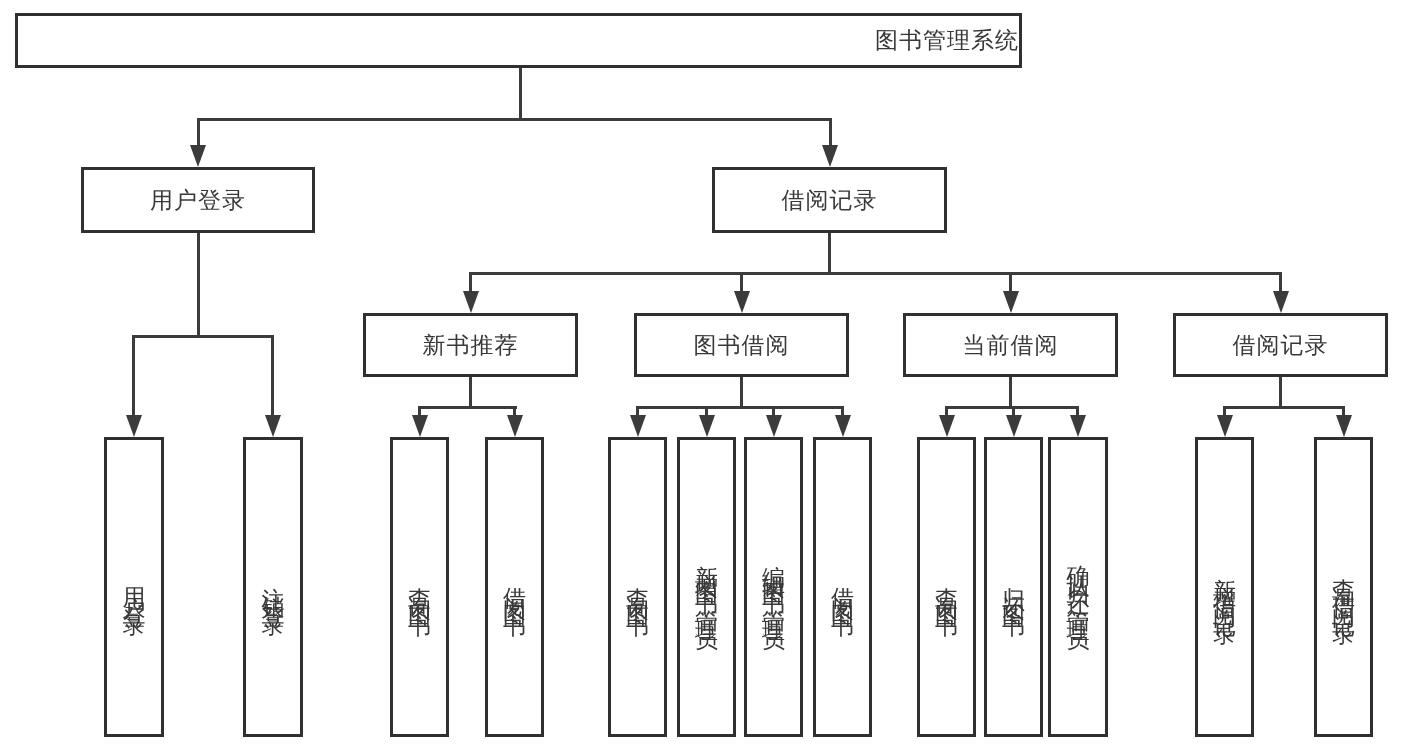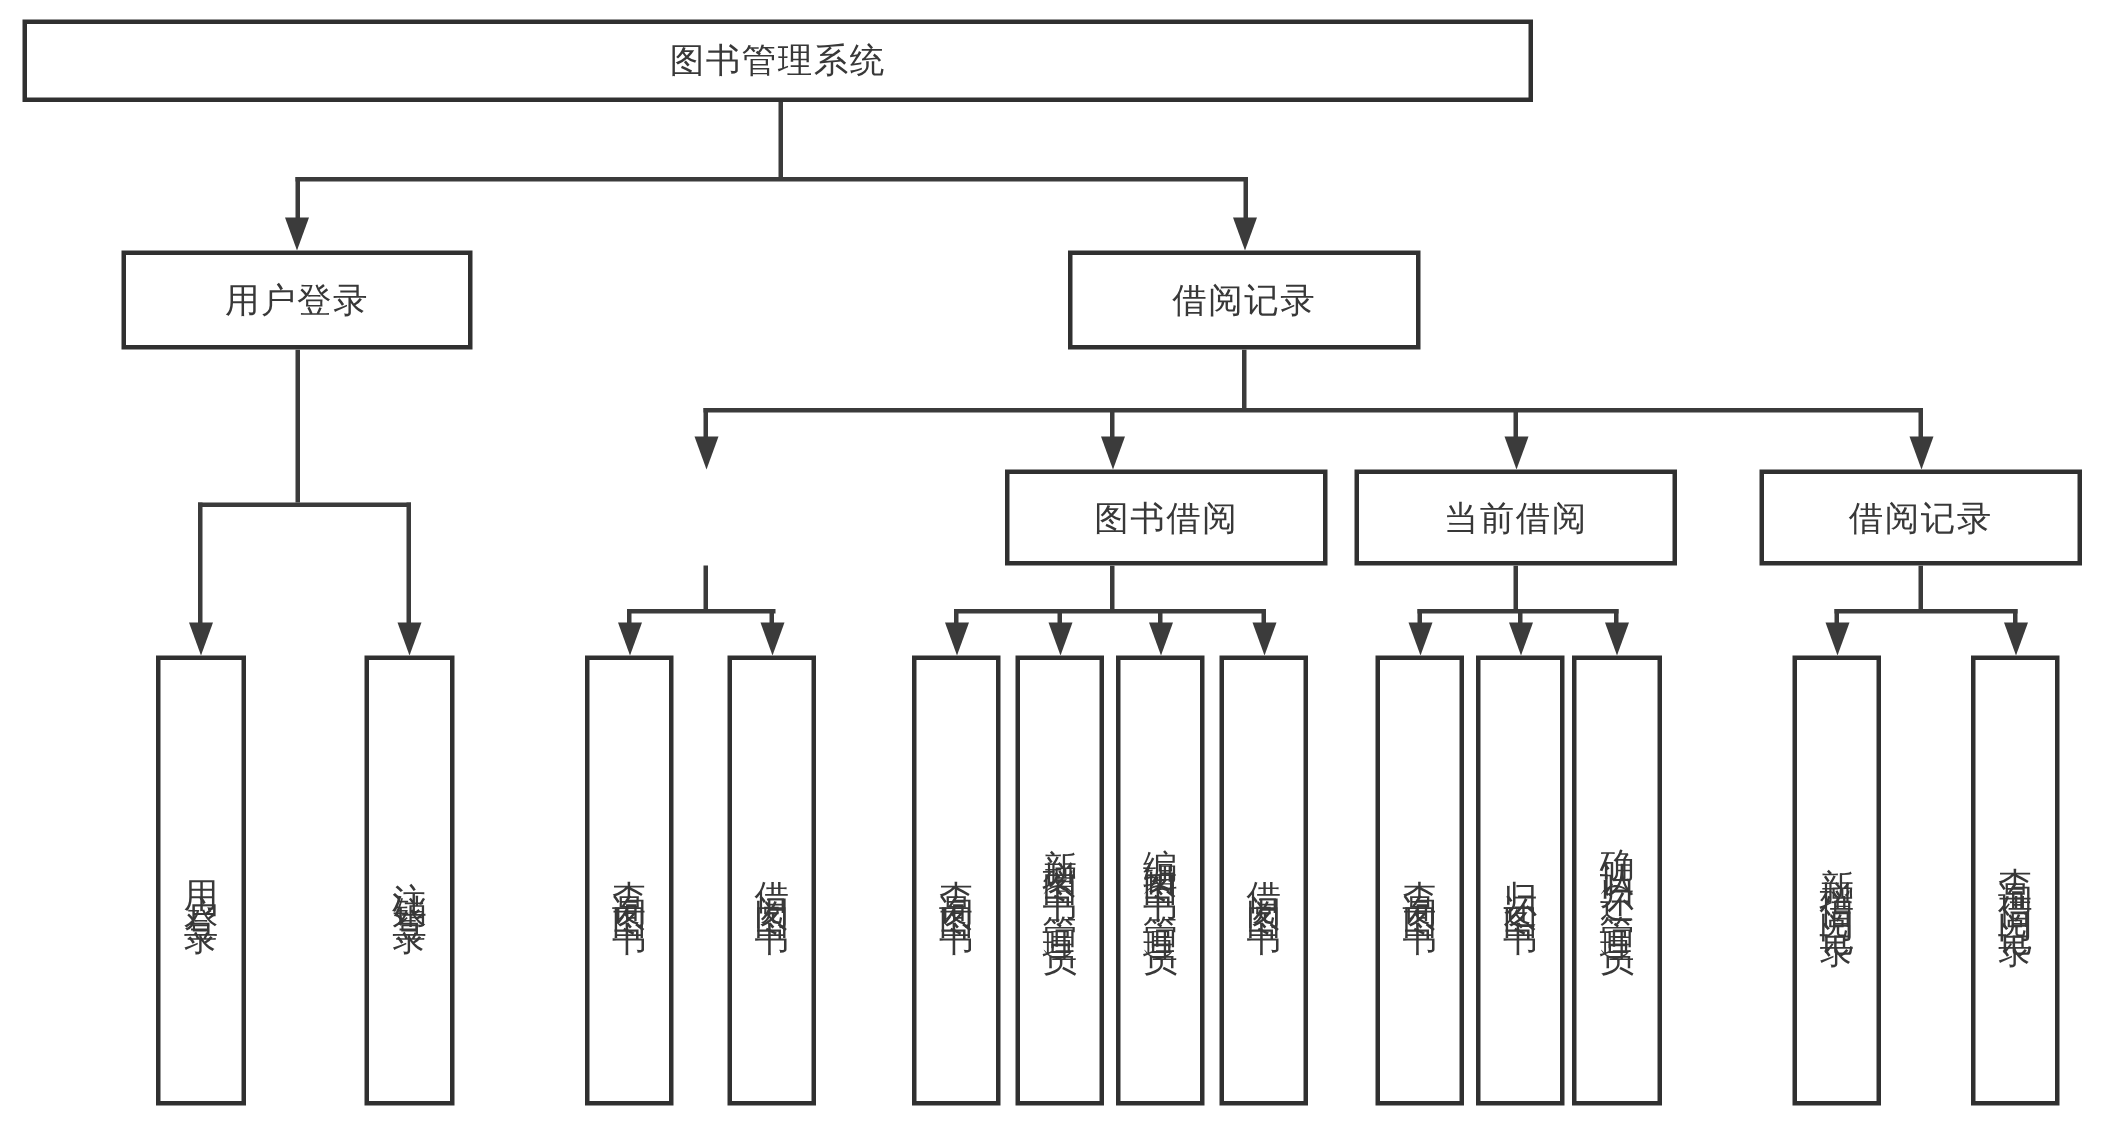--- a/index.html
+++ b/index.html
@@ -32,21 +32,21 @@
     position:absolute;right:14px;top:715px;z-index:5;
     font-size:21px;color:rgba(148,148,148,0.85);letter-spacing:1px;
     white-space:nowrap;
   }
 </style>
 </head>
 <body>
 
 <div id="stage">
 
-  <div class="node" style="left:15px;top:13px;width:1007px;height:55px;">
+  <div class="node" style="left:15px;top:13px;width:1007px;height:55px;justify-content:flex-end;">
     <span class="lbl">图书管理系统</span>
   </div>
 
   <div class="vline" style="left:519px;top:68px;height:50px;"></div>
   <div class="hline" style="left:197px;top:118px;width:635px;"></div>
   <div class="vline" style="left:196.5px;top:118px;height:32px;"></div>
   <div class="arrowhead" style="left:190px;top:145px;"></div>
   <div class="vline" style="left:828.5px;top:118px;height:32px;"></div>
   <div class="arrowhead" style="left:822px;top:145px;"></div>
 
@@ -68,21 +68,24 @@
   <div class="hline" style="left:469px;top:272px;width:813px;"></div>
   <div class="vline" style="left:469px;top:272px;height:22px;"></div>
   <div class="arrowhead" style="left:462.5px;top:291px;"></div>
   <div class="vline" style="left:740px;top:272px;height:22px;"></div>
   <div class="arrowhead" style="left:733.5px;top:291px;"></div>
   <div class="vline" style="left:1009px;top:272px;height:22px;"></div>
   <div class="arrowhead" style="left:1002.5px;top:291px;"></div>
   <div class="vline" style="left:1279px;top:272px;height:22px;"></div>
   <div class="arrowhead" style="left:1272.5px;top:291px;"></div>
 
-  <div class="node" style="left:634px;top:313px;width:215px;height:64px;margin-left:36px;">
+  <div class="node" style="left:363px;top:313px;width:215px;height:64px;">
+    <span class="lbl">新书推荐</span>
+  </div>
+  <div class="node" style="left:634px;top:313px;width:215px;height:64px;">
     <span class="lbl">图书借阅</span>
   </div>
   <div class="node" style="left:903px;top:313px;width:215px;height:64px;">
     <span class="lbl">当前借阅</span>
   </div>
   <div class="node" style="left:1173px;top:313px;width:215px;height:64px;">
     <span class="lbl">借阅记录</span>
   </div>
 
   <div class="vline" style="left:469px;top:377px;height:29px;"></div>

